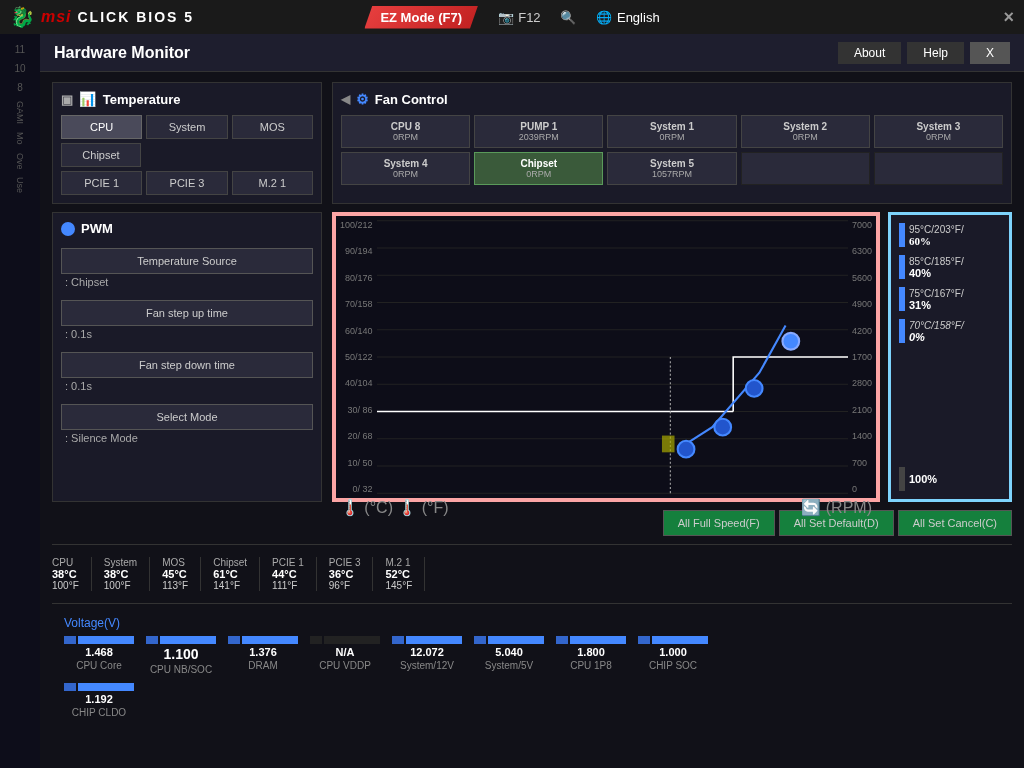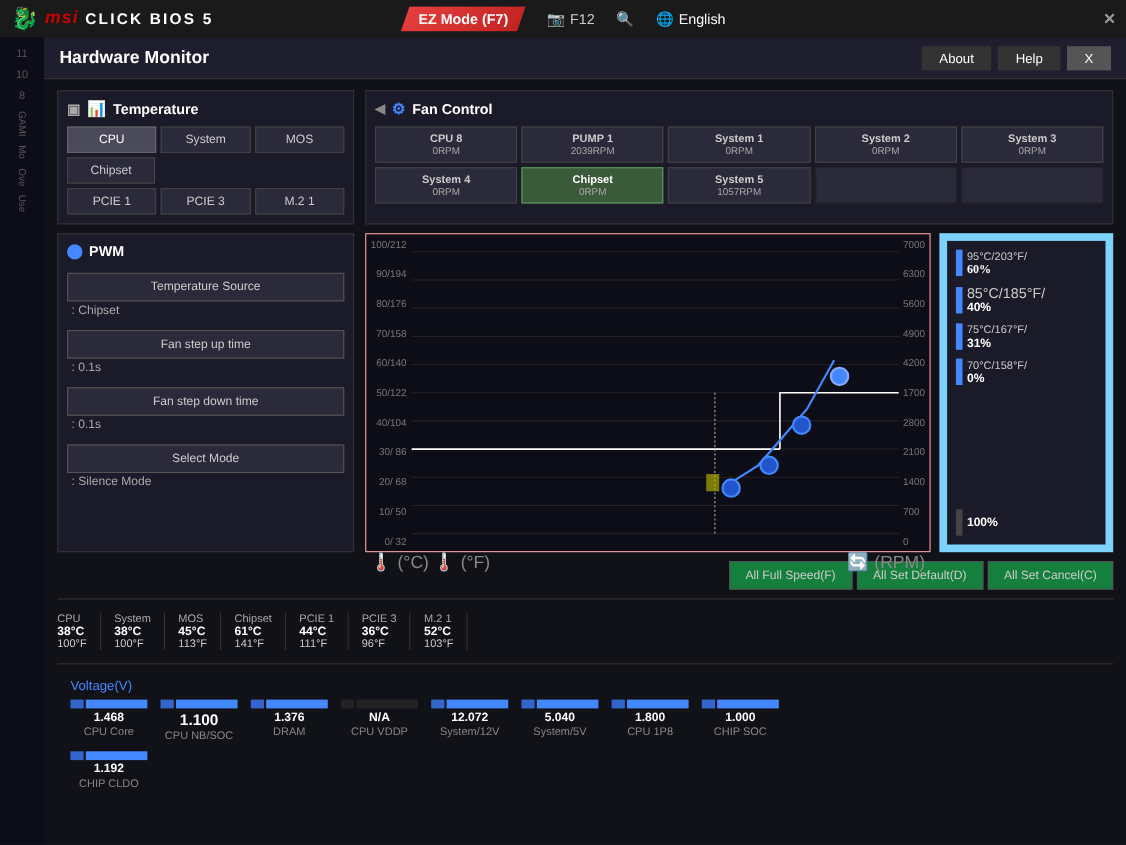--- a/index.html
+++ b/index.html
@@ -489,21 +489,21 @@
           <div class="control-value">: 0.1s</div>
         </div>
         <div class="control-group">
           <button class="control-btn">Select Mode</button>
           <div class="control-value">: Silence Mode</div>
         </div>
       </div>
 
       <div style="flex:1; display:flex; gap:8px;">
 
-        <div style="flex:1; background:#0d0d18; border:1px solid #fca5a5; position:relative; padding:4px;">
+        <div style="flex:1; background:#0d0d18; border:4px solid #fca5a5; position:relative; padding:4px;">
           <div style="display:flex; height:100%;">
 
             <div style="display:flex; flex-direction:column; justify-content:space-between; padding-right:4px; font-size:9px; color:#777; text-align:right;">
               <span>100/212</span>
               <span>90/194</span>
               <span>80/176</span>
               <span>70/158</span>
               <span>60/140</span>
               <span>50/122</span>
               <span>40/104</span>
@@ -562,45 +562,45 @@
               <span>0</span>
             </div>
           </div>
 
           <div class="chart-footer">
             <span>🌡️ (°C)  🌡️ (°F)</span>
             <span>🔄 (RPM)</span>
           </div>
         </div>
 
-        <div style="width:158px; background:#1a1a28; border:7px solid #7dd3fc; padding:8px; display:flex; flex-direction:column; gap:8px;">
+        <div style="width:124px; background:#1a1a28; border:3px solid #7dd3fc; padding:8px; display:flex; flex-direction:column; gap:8px;">
           <div style="display:flex; align-items:center; gap:4px;">
             <div style="width:6px; height:24px; background:#4488ff;"></div>
             <div style="flex:1;">
               <div style="font-size:10px; color:#ccc;">95°C/203°F/</div>
               <div style="font-size:11px; color:#fff; font-weight:bold;font-family:Liberation Serif, serif;">60%</div>
             </div>
           </div>
           <div style="display:flex; align-items:center; gap:4px;">
             <div style="width:6px; height:24px; background:#4488ff;"></div>
             <div style="flex:1;">
-              <div style="font-size:13px; color:#ccc;">85°C/185°F/</div>
+              <div style="font-size:10px; color:#ccc;">85°C/185°F/</div>
               <div style="font-size:11px; color:#fff; font-weight:bold;">40%</div>
             </div>
           </div>
           <div style="display:flex; align-items:center; gap:4px;">
             <div style="width:6px; height:24px; background:#4488ff;"></div>
             <div style="flex:1;">
               <div style="font-size:10px; color:#ccc;">75°C/167°F/</div>
               <div style="font-size:11px; color:#fff; font-weight:bold;">31%</div>
             </div>
           </div>
           <div style="display:flex; align-items:center; gap:4px;">
             <div style="width:6px; height:24px; background:#4488ff;"></div>
-            <div style="flex:1;">
+            <div style="flex:1;font-style:italic;">
               <div style="font-size:10px; color:#ccc;">70°C/158°F/</div>
               <div style="font-size:11px; color:#fff; font-weight:bold;">0%</div>
             </div>
           </div>
           <div style="margin-top:auto;">
             <div style="display:flex; align-items:center; gap:4px;">
               <div style="width:6px; height:24px; background:#444;"></div>
               <div style="font-size:11px; color:#fff; font-weight:bold;">100%</div>
             </div>
           </div>
@@ -645,21 +645,21 @@
         <div style="color:#ccc; font-size:10px;">111°F</div>
       </div>
       <div class="status-item">
         <div style="color:#aaa; font-size:10px;">PCIE 3</div>
         <div style="color:#fff; font-size:11px; font-weight:bold;">36°C</div>
         <div style="color:#ccc; font-size:10px;">96°F</div>
       </div>
       <div class="status-item">
         <div style="color:#aaa; font-size:10px;">M.2 1</div>
         <div style="color:#fff; font-size:11px; font-weight:bold;">52°C</div>
-        <div style="color:#ccc; font-size:10px;">103°F</div>
+        <div style="color:#ccc; font-size:10px;">145°F</div>
       </div>
     </div>
 
     <div class="separator"></div>
 
     <div class="voltage-section">
       <div class="voltage-title">Voltage(V)</div>
       <div style="display:flex; gap:12px; flex-wrap:nowrap;">
 
         <div class="voltage-item">

